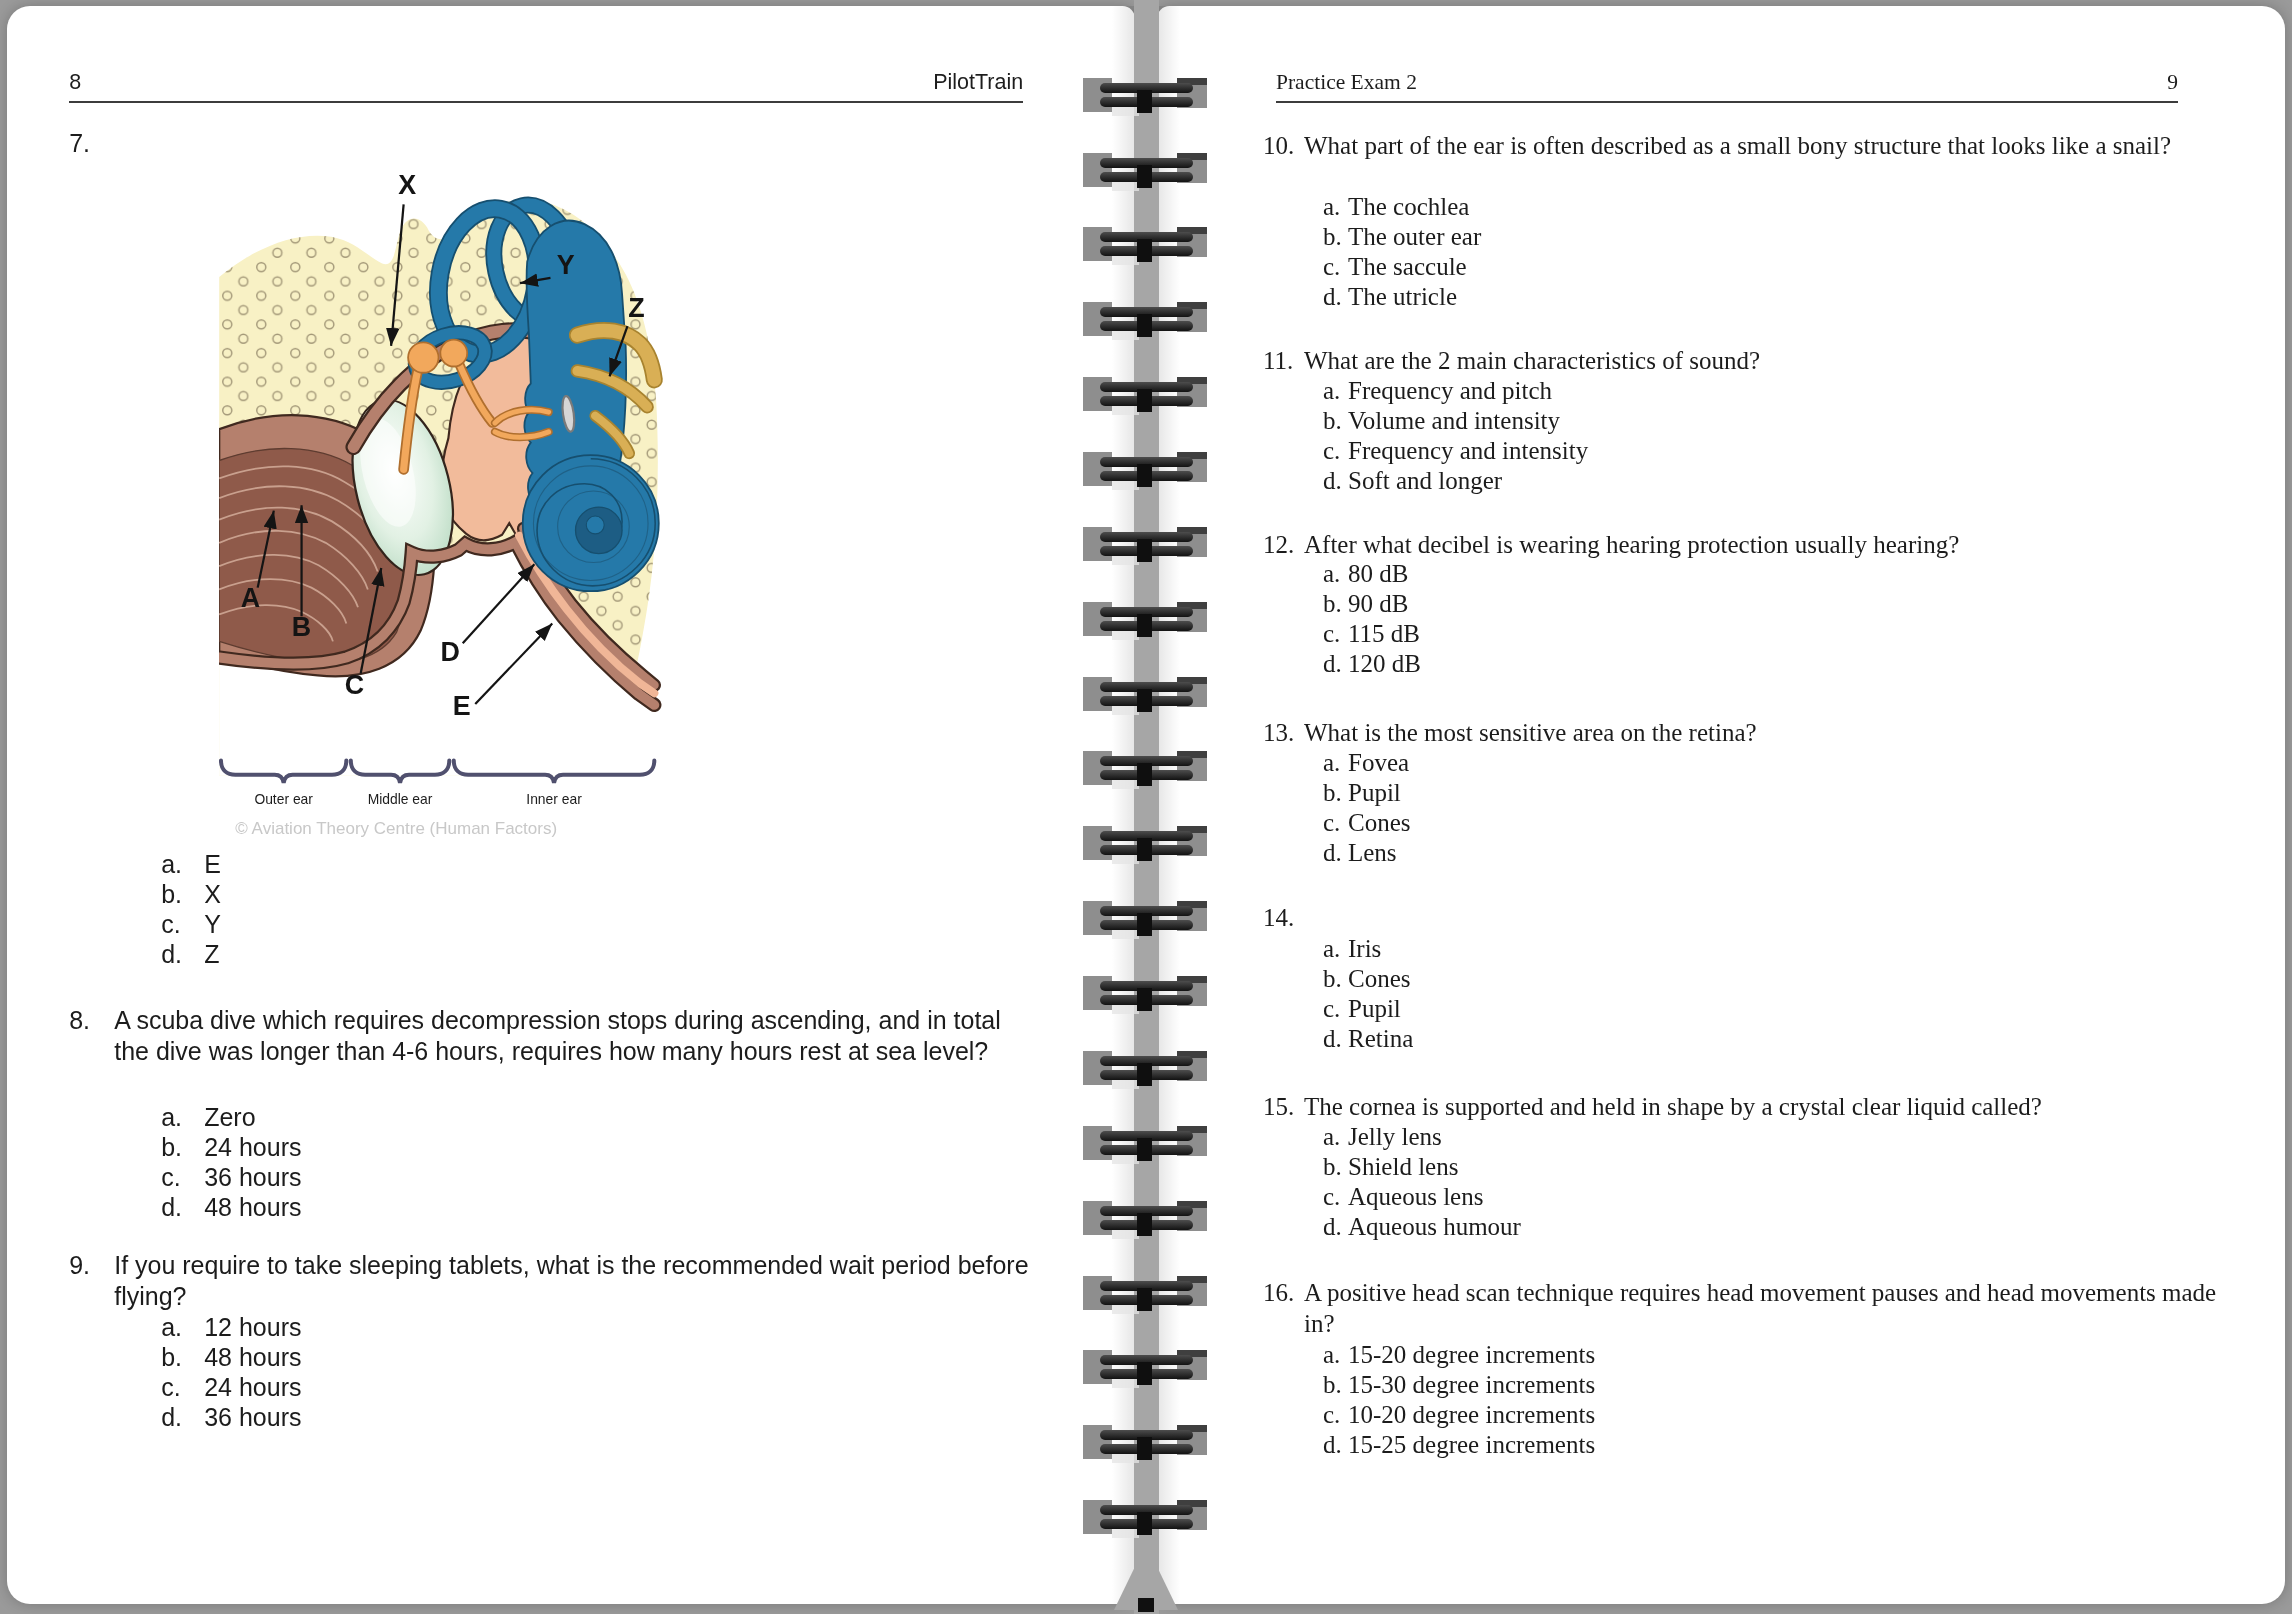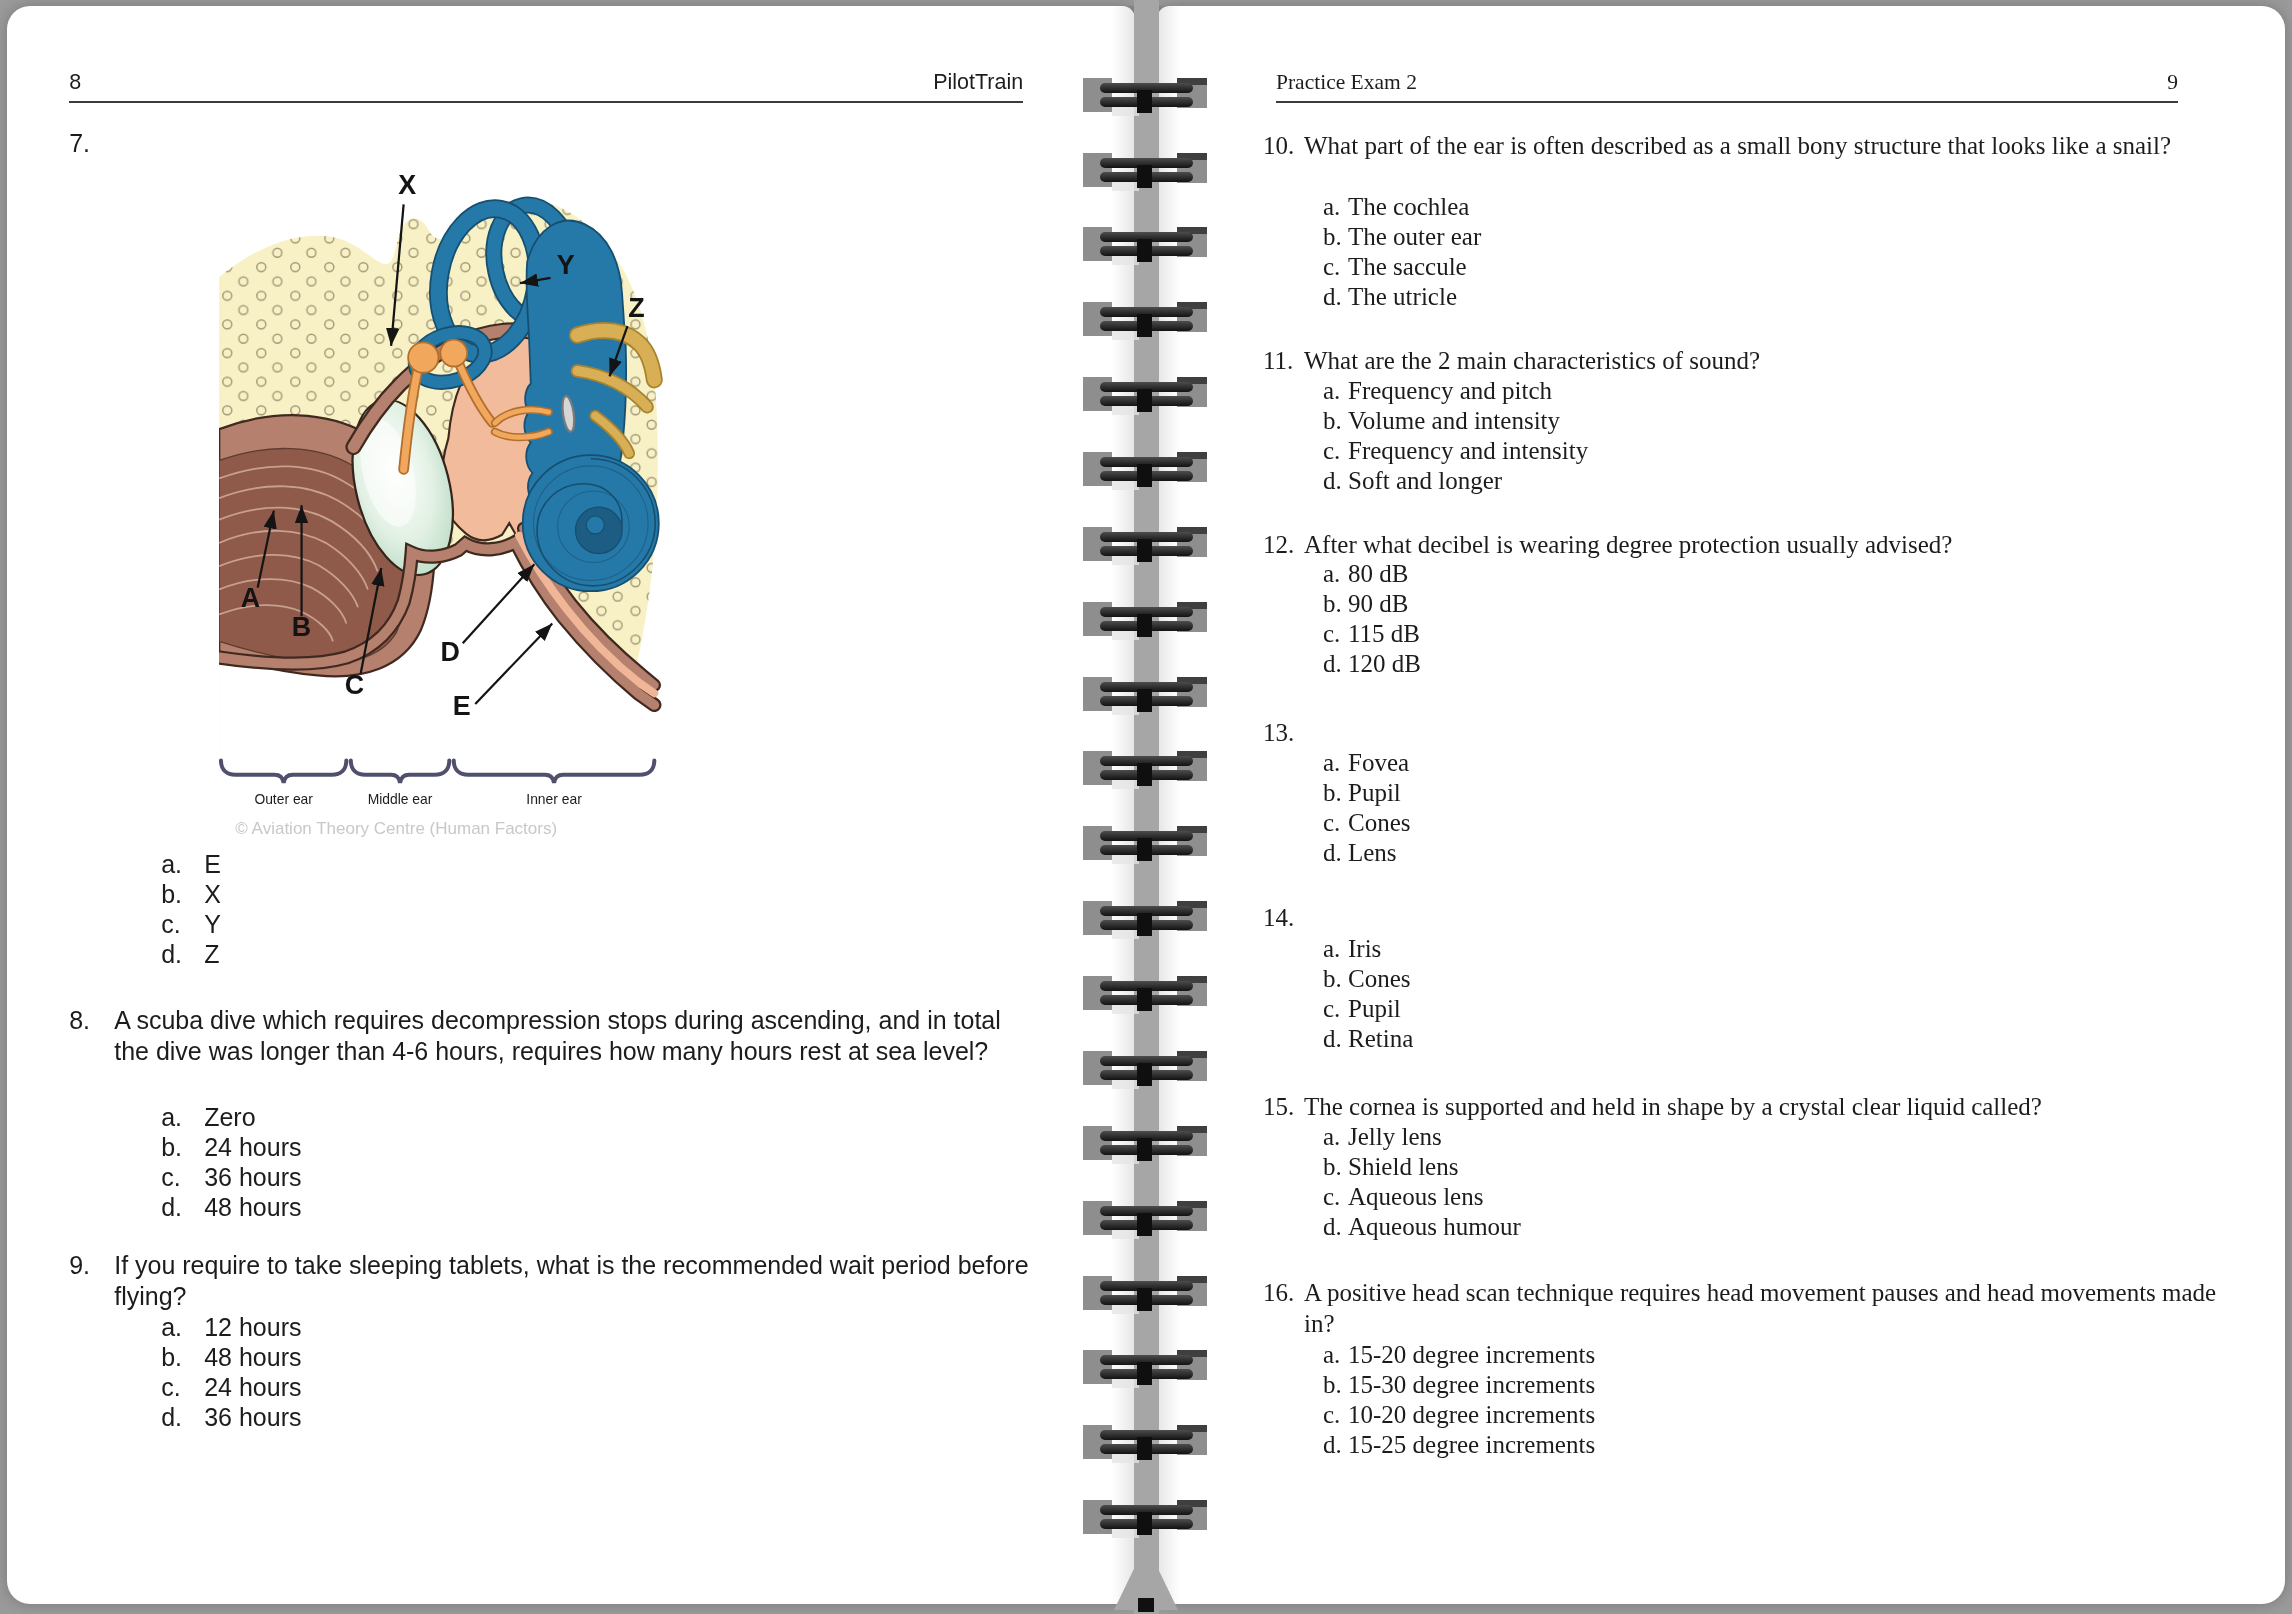--- a/index.html
+++ b/index.html
@@ -318,41 +318,42 @@
         <span class="l">c.</span>
         <span>Frequency and intensity</span>
       </div>
     <div class="opt">
         <span class="l">d.</span>
         <span>Soft and longer</span>
       </div>
   </div>
 
   <span class="qn" style="top:523px;left:106px">12.</span>
-  <div class="qt" style="top:523px;left:147px;width:936px">After what decibel is wearing degree protection usually advised?</div>
+  <div class="qt" style="top:523px;left:147px;width:936px">After what decibel is wearing hearing protection usually hearing?</div>
   <div class="opts" style="top:553px;left:166px">
     <div class="opt">
         <span class="l">a.</span>
         <span>80 dB</span>
       </div>
     <div class="opt">
         <span class="l">b.</span>
         <span>90 dB</span>
       </div>
     <div class="opt">
         <span class="l">c.</span>
         <span>115 dB</span>
       </div>
     <div class="opt">
         <span class="l">d.</span>
         <span>120 dB</span>
       </div>
   </div>
 
   <span class="qn" style="top:711px;left:106px">13.</span>
+  <div class="qt" style="top:711px;left:147px;width:936px">What is the most sensitive area on the retina?</div>
   <div class="opts" style="top:742px;left:166px">
     <div class="opt">
         <span class="l">a.</span>
         <span>Fovea</span>
       </div>
     <div class="opt">
         <span class="l">b.</span>
         <span>Pupil</span>
       </div>
     <div class="opt">

